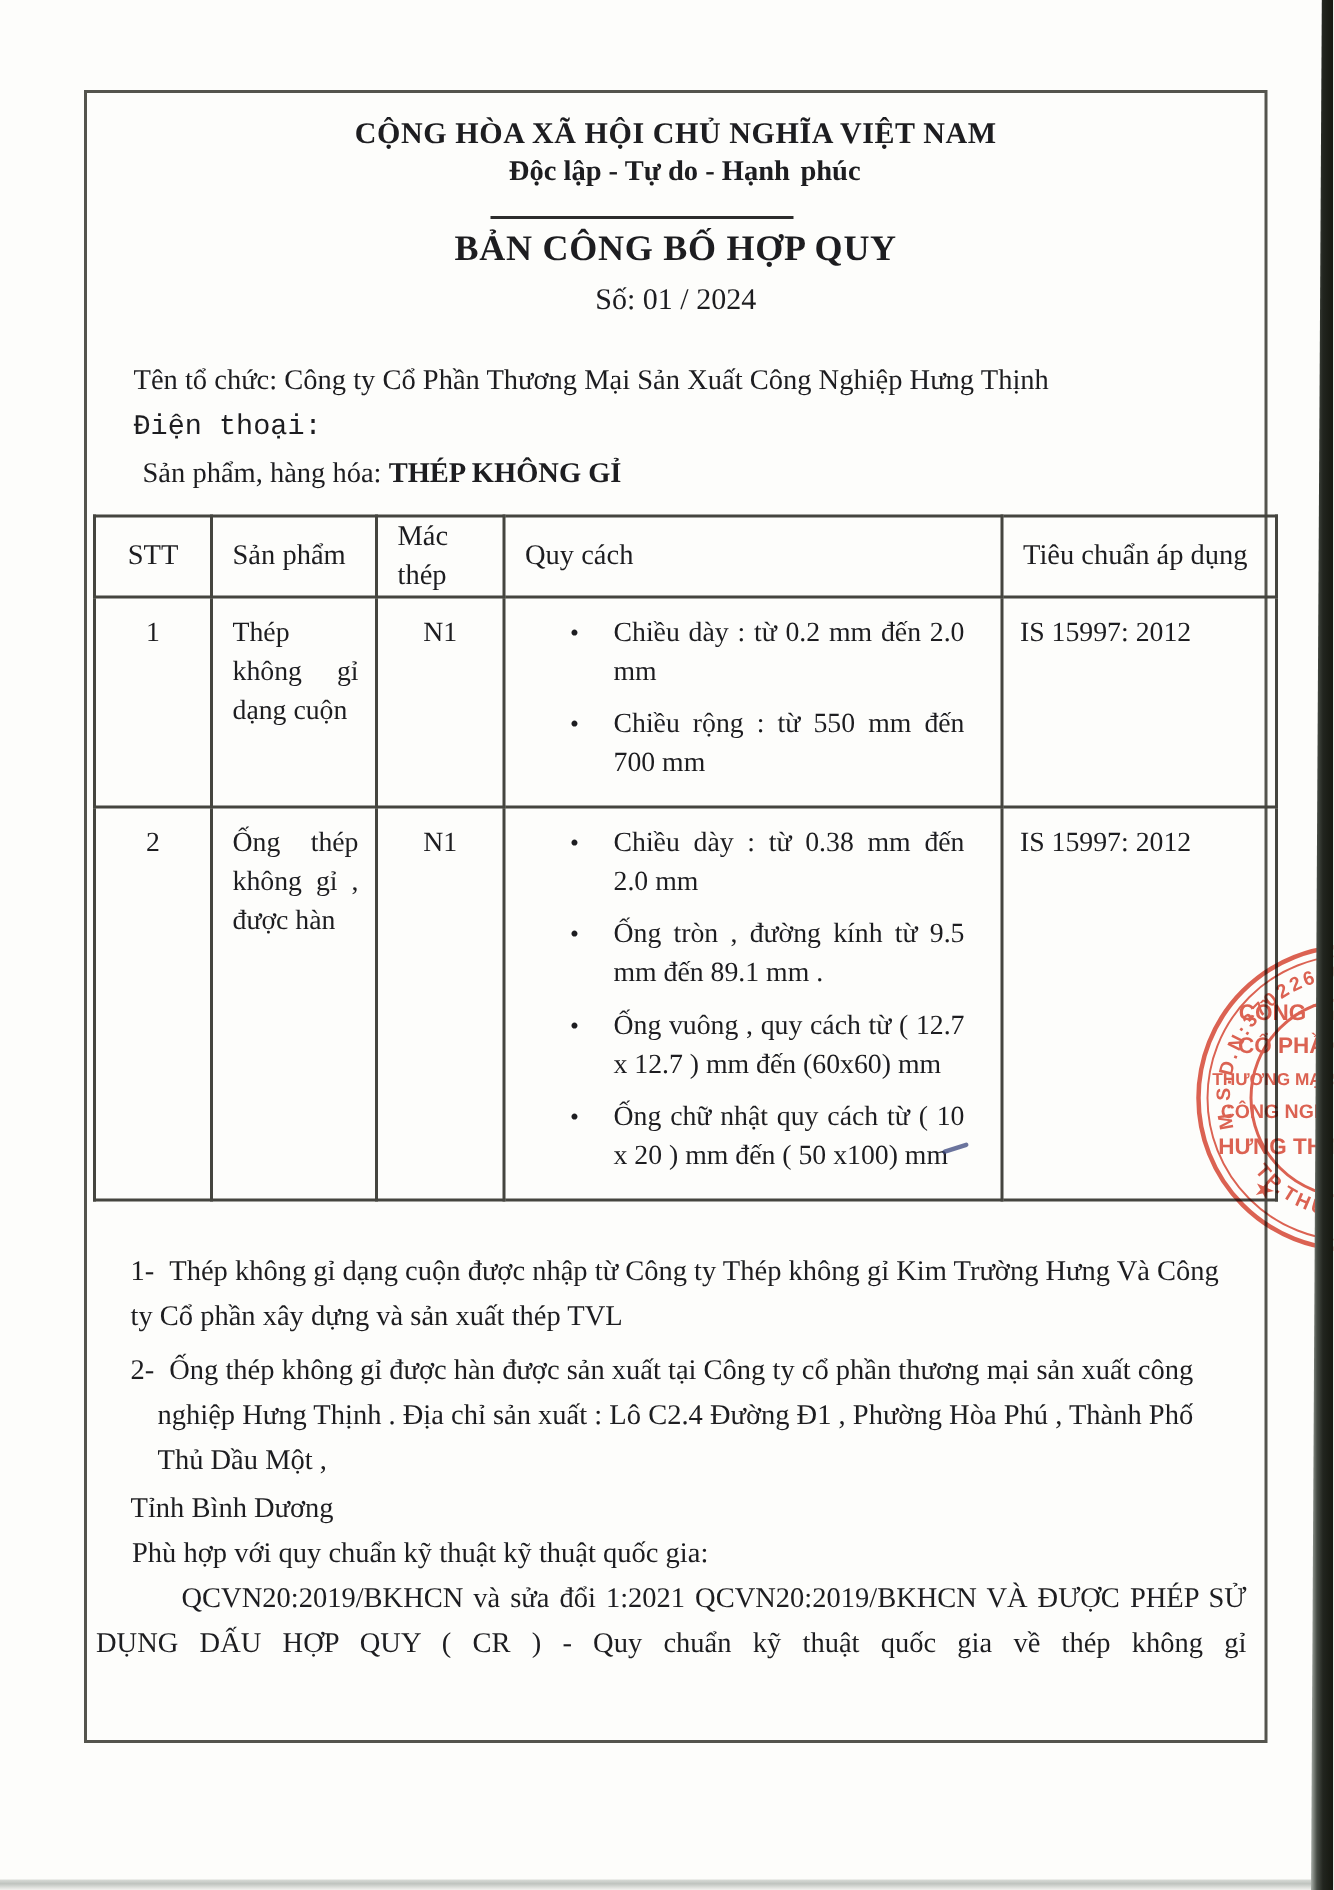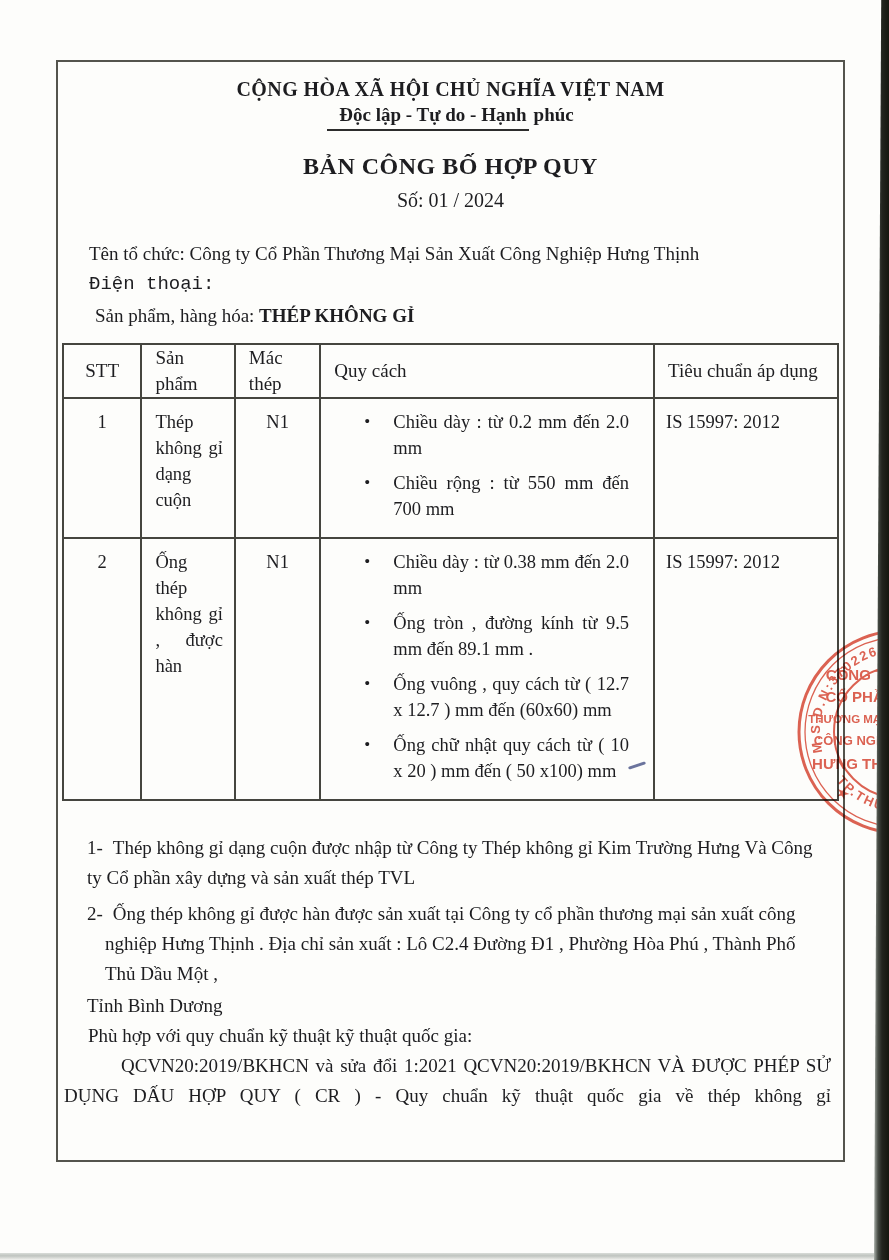--- a/index.html
+++ b/index.html
@@ -20,21 +20,21 @@
     background:linear-gradient(to bottom,#d9dcd8 0,#bfc4bf 40%,#f2f2ef 100%);
   }
   
   .frame {
     position:absolute; left:56px; top:60px; width:789px; height:1102px;
     border:2px solid #54544d; z-index:1; padding:16px 0 0 0;
   }
   .center { text-align:center; }
   .nat-title { font-size:20px; font-weight:bold; letter-spacing:.4px; }
   .motto { font-size:19px; font-weight:bold; margin-top:3px; }
-  .motto .u { border-bottom:2px solid #2c2c2c; padding:0 2px 4px 12px; }
+  .motto .u { border-bottom:2px solid #2c2c2c; padding:0 2px 19px 12px; }
   .motto .tail { padding-left:5px; }
   .doc-title { font-size:24px; font-weight:bold; margin-top:27px; letter-spacing:.5px; }
   .doc-num { font-size:20px; margin-top:9px; }
 
   .body-text { font-size:19px; line-height:30px; }
   .p-org     { margin:27px 40px 0 31px; }
   .p-addr    { margin:0 70px 0 31px; }
   .p-phone   { margin:0 0 0 31px;font-family:Liberation Mono, monospace; }
   .p-prod    { margin:2px 0 0 37px; }
   .p-brand   { margin:0 0 0 37px; }
@@ -42,21 +42,21 @@
   .bold { font-weight:bold; }
 
   table.spec {
     border-collapse:collapse; margin:12px 0 0 4px;
     width:777px; table-layout:fixed;
     font-size:18.5px; line-height:26px;
   }
   table.spec td { border:2px solid #45453f; vertical-align:top; }
   table.spec .hrow td { height:44px; vertical-align:middle; font-size:19px; }
   .c-stt { width:78px; text-align:center; }
-  .c-sp  { width:93px; }
+  .c-sp  { width:110px; }
   .c-mt  { width:85px; text-align:center; }
   .c-qc  { width:332px; }
   .c-tc  { width:183px; }
   td.padh { padding:0 6px 0 13px; }
   td.cell-sp { padding:10px 11px 8px 13px; text-align:justify; }
   td.cell-num { padding-top:10px; }
   td.cell-tc { padding:10px 6px 0 11px; }
   .qlist { padding:10px 10px 6px 0; }
   .qitem { display:flex; margin-bottom:9px; }
   .qitem .blt { flex:none; width:29px; margin-left:43px; font-size:17px; }

